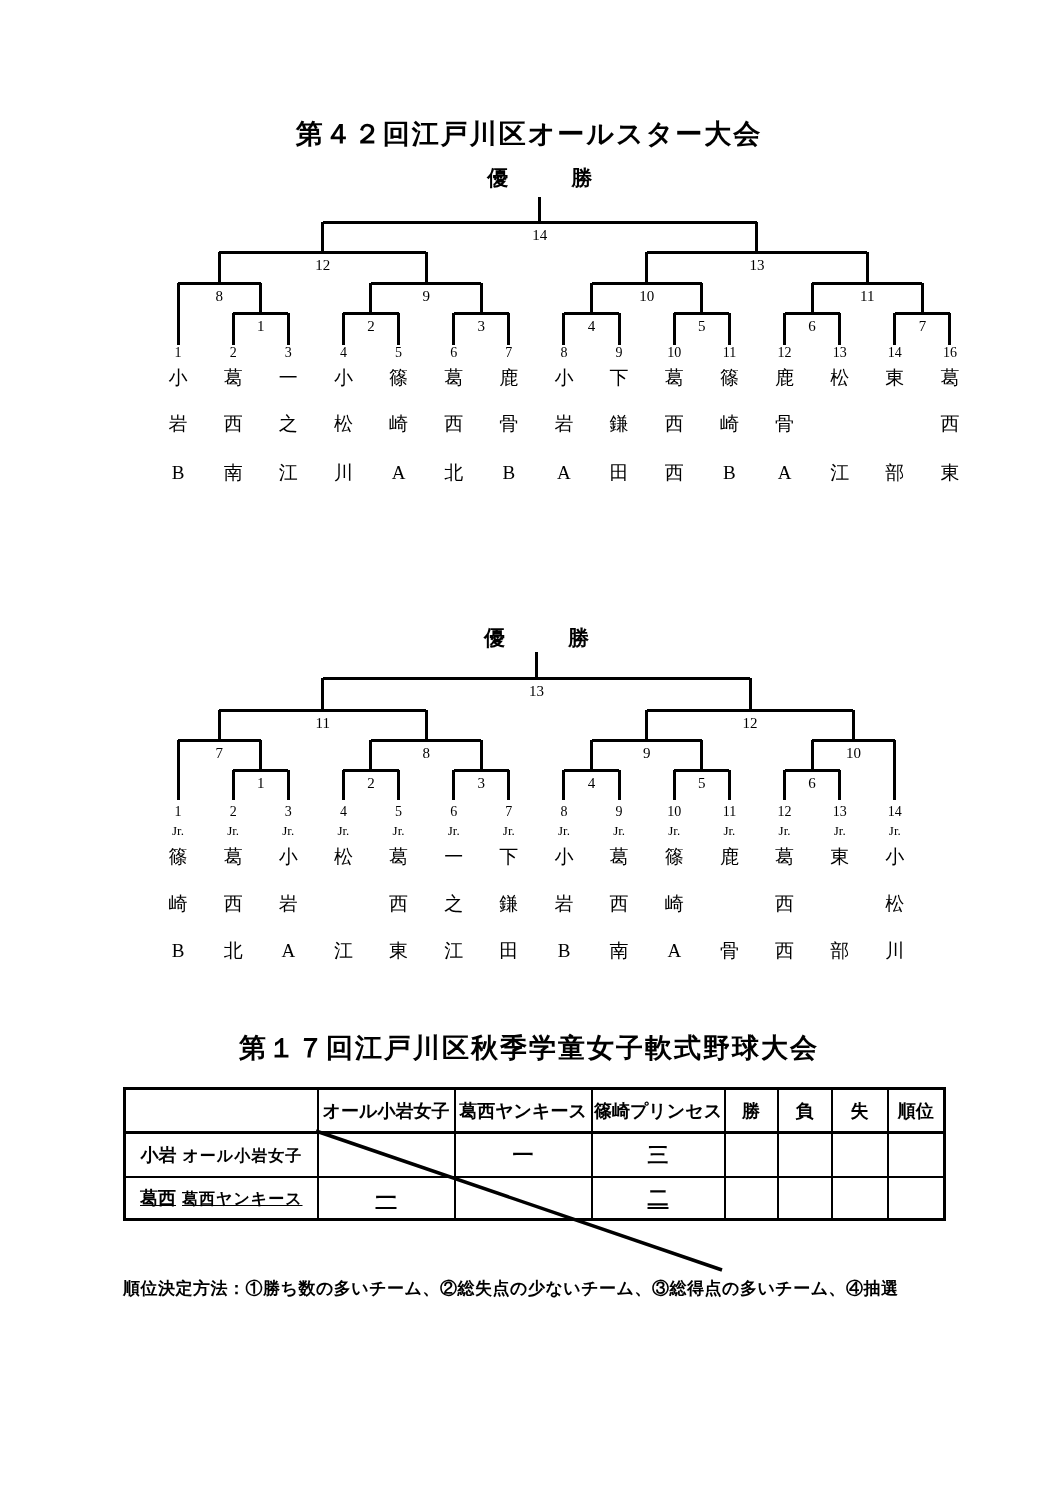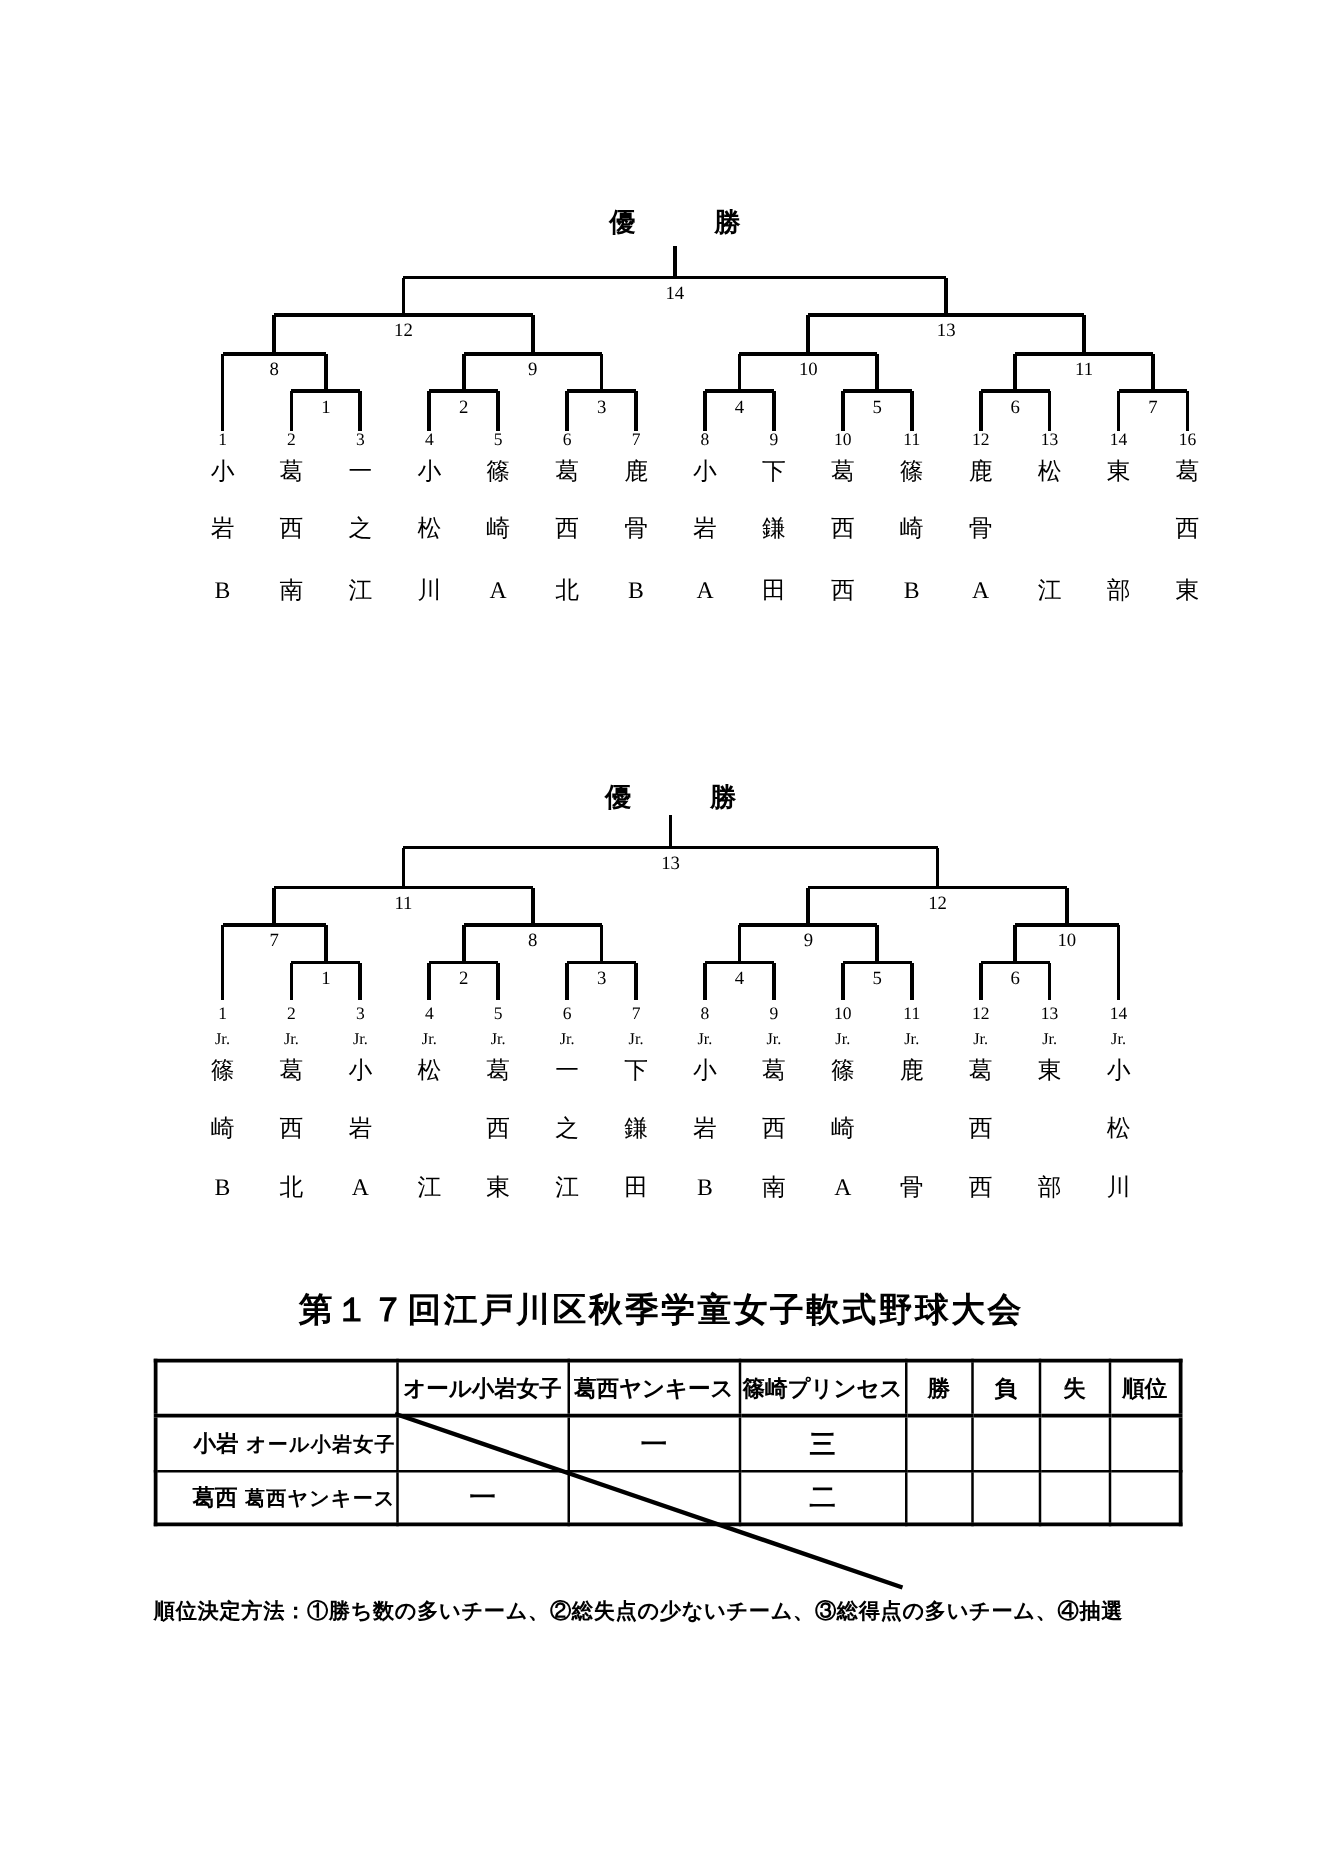--- a/index.html
+++ b/index.html
@@ -42,21 +42,21 @@
     padding:0;
     overflow:hidden;
   }
   table.results thead th{
     border-bottom:3px solid #000;
     font-size:18px;
     font-weight:bold;
     text-align:center;
   }
   th.rowhead{
-    text-align:right;
+    text-align:center;
     padding-left:5px;
     white-space:nowrap;
   }
   th.rowhead .short{font-size:18px;font-weight:900;}
   th.rowhead .long{font-size:16px;font-weight:bold;letter-spacing:1px;margin-left:6px;}
   td.score{
     text-align:center;
     font-family:"Liberation Serif", serif;
     font-size:21px;
     font-weight:bold;
@@ -69,20 +69,21 @@
     font-size:17px;
     white-space:nowrap;
     letter-spacing:0.5px;
   }
 </style>
 </head>
 <body>
 
 <div class="page">
 
+  <div class="title" style="top:116px">第４２回江戸川区オールスター大会</div>
 
 
   <div class="title" style="top:1030px">第１７回江戸川区秋季学童女子軟式野球大会</div>
 
   <div id="bracket-text-0">
       <div class="abs mnum" style="left: 260.71px; top: 319px;">1</div>
       <div class="abs mnum" style="left: 370.99px; top: 319px;">2</div>
       <div class="abs mnum" style="left: 481.27px; top: 319px;">3</div>
       <div class="abs mnum" style="left: 591.55px; top: 319px;">4</div>
       <div class="abs mnum" style="left: 701.83px; top: 319px;">5</div>
@@ -268,21 +269,21 @@
         <tr style="height: 44px;">
           <th class="rowhead"><span class="short">小岩</span><span class="long">オール小岩女子</span></th>
           <td class="score"></td>
           <td class="score">一</td>
           <td class="score">三</td>
           <td class="score"></td>
           <td class="score"></td>
           <td class="score"></td>
           <td class="score"></td>
         </tr>
-        <tr style="height: 43px;">
+        <tr style="height: 43px; text-decoration: underline;">
           <th class="rowhead"><span class="short">葛西</span><span class="long">葛西ヤンキース</span></th>
           <td class="score">一</td>
           <td class="score"></td>
           <td class="score">二</td>
           <td class="score"></td>
           <td class="score"></td>
           <td class="score"></td>
           <td class="score"></td>
         </tr>
       </tbody>

